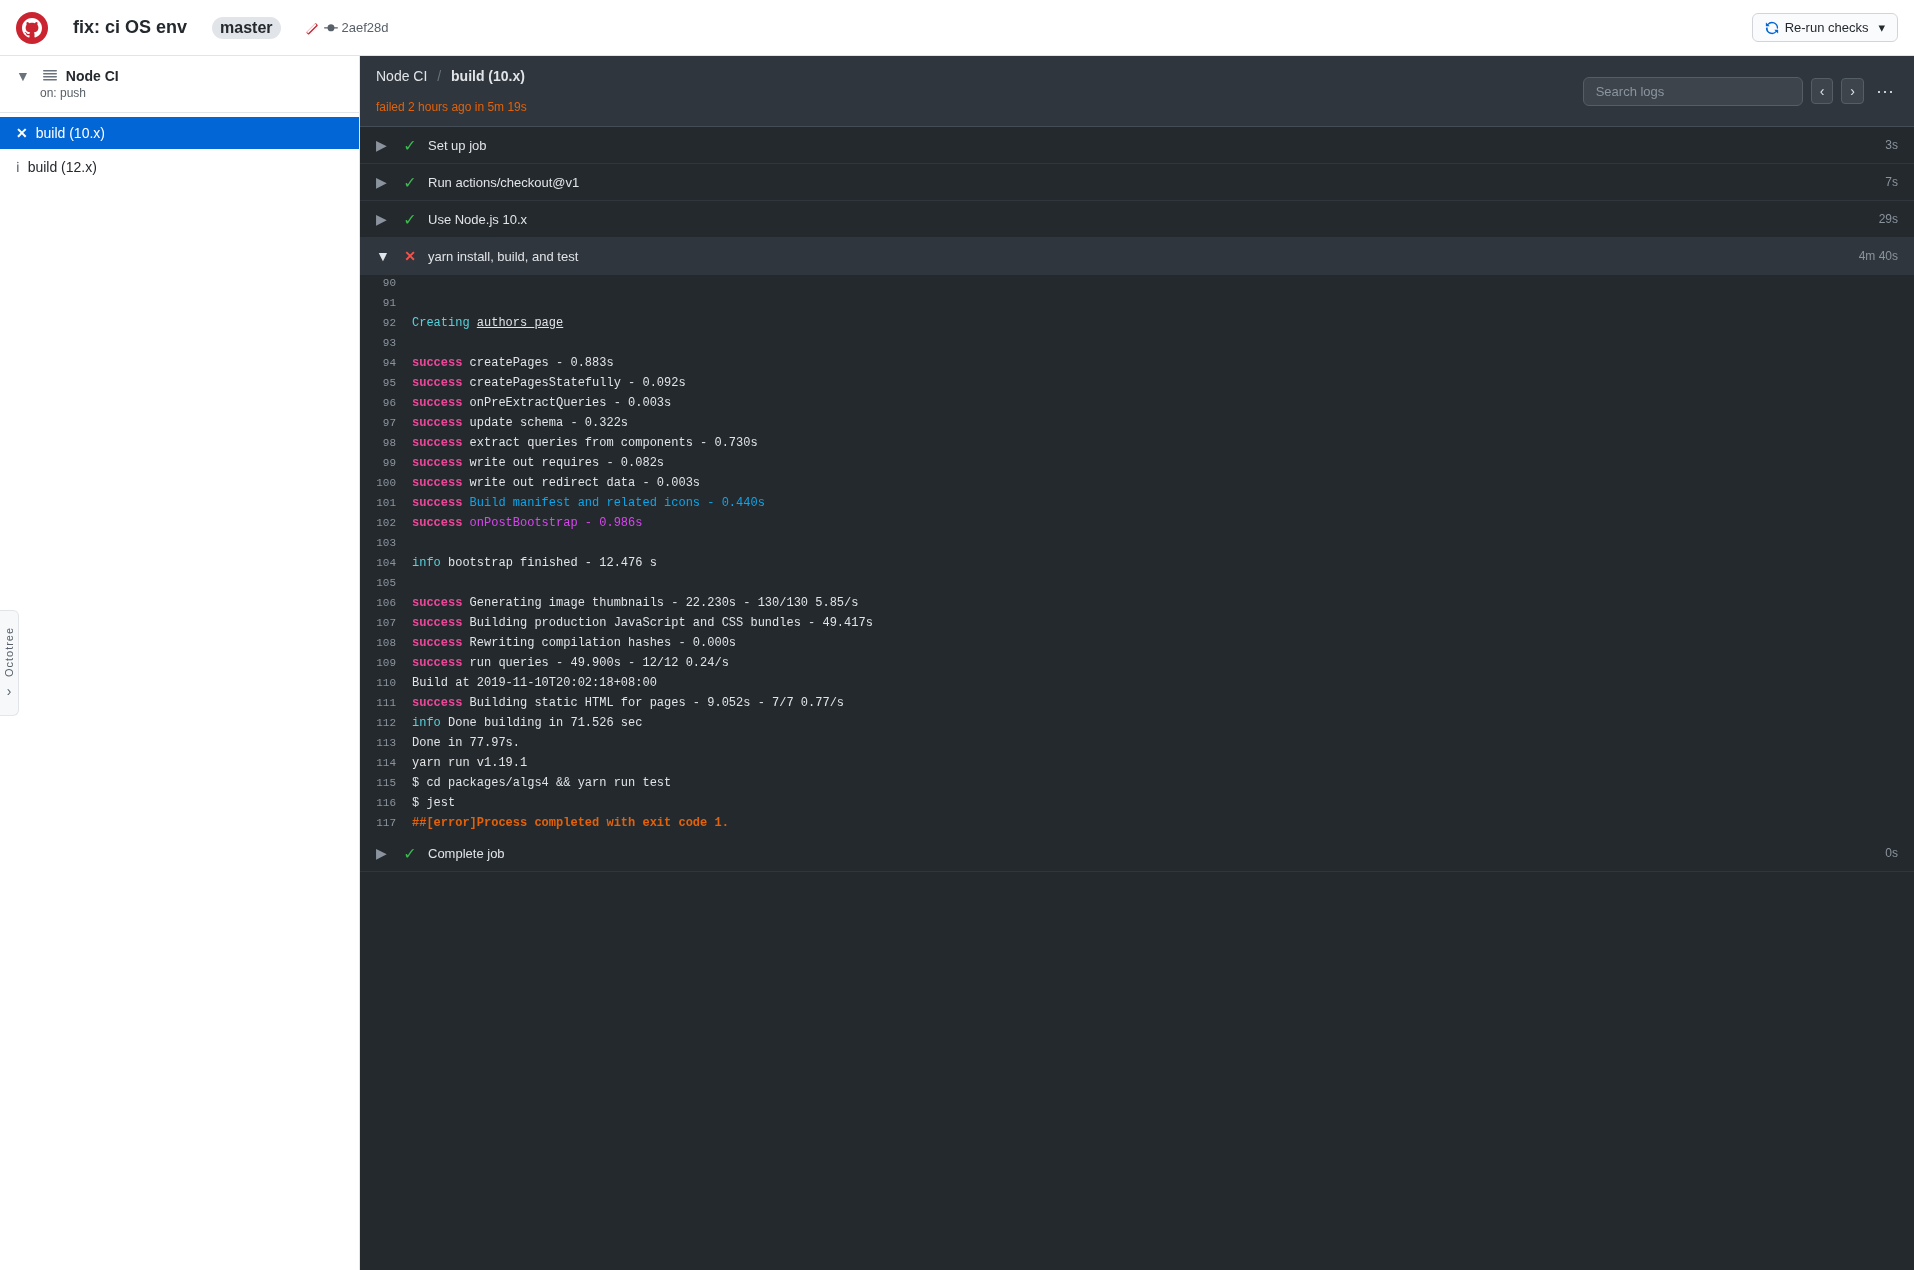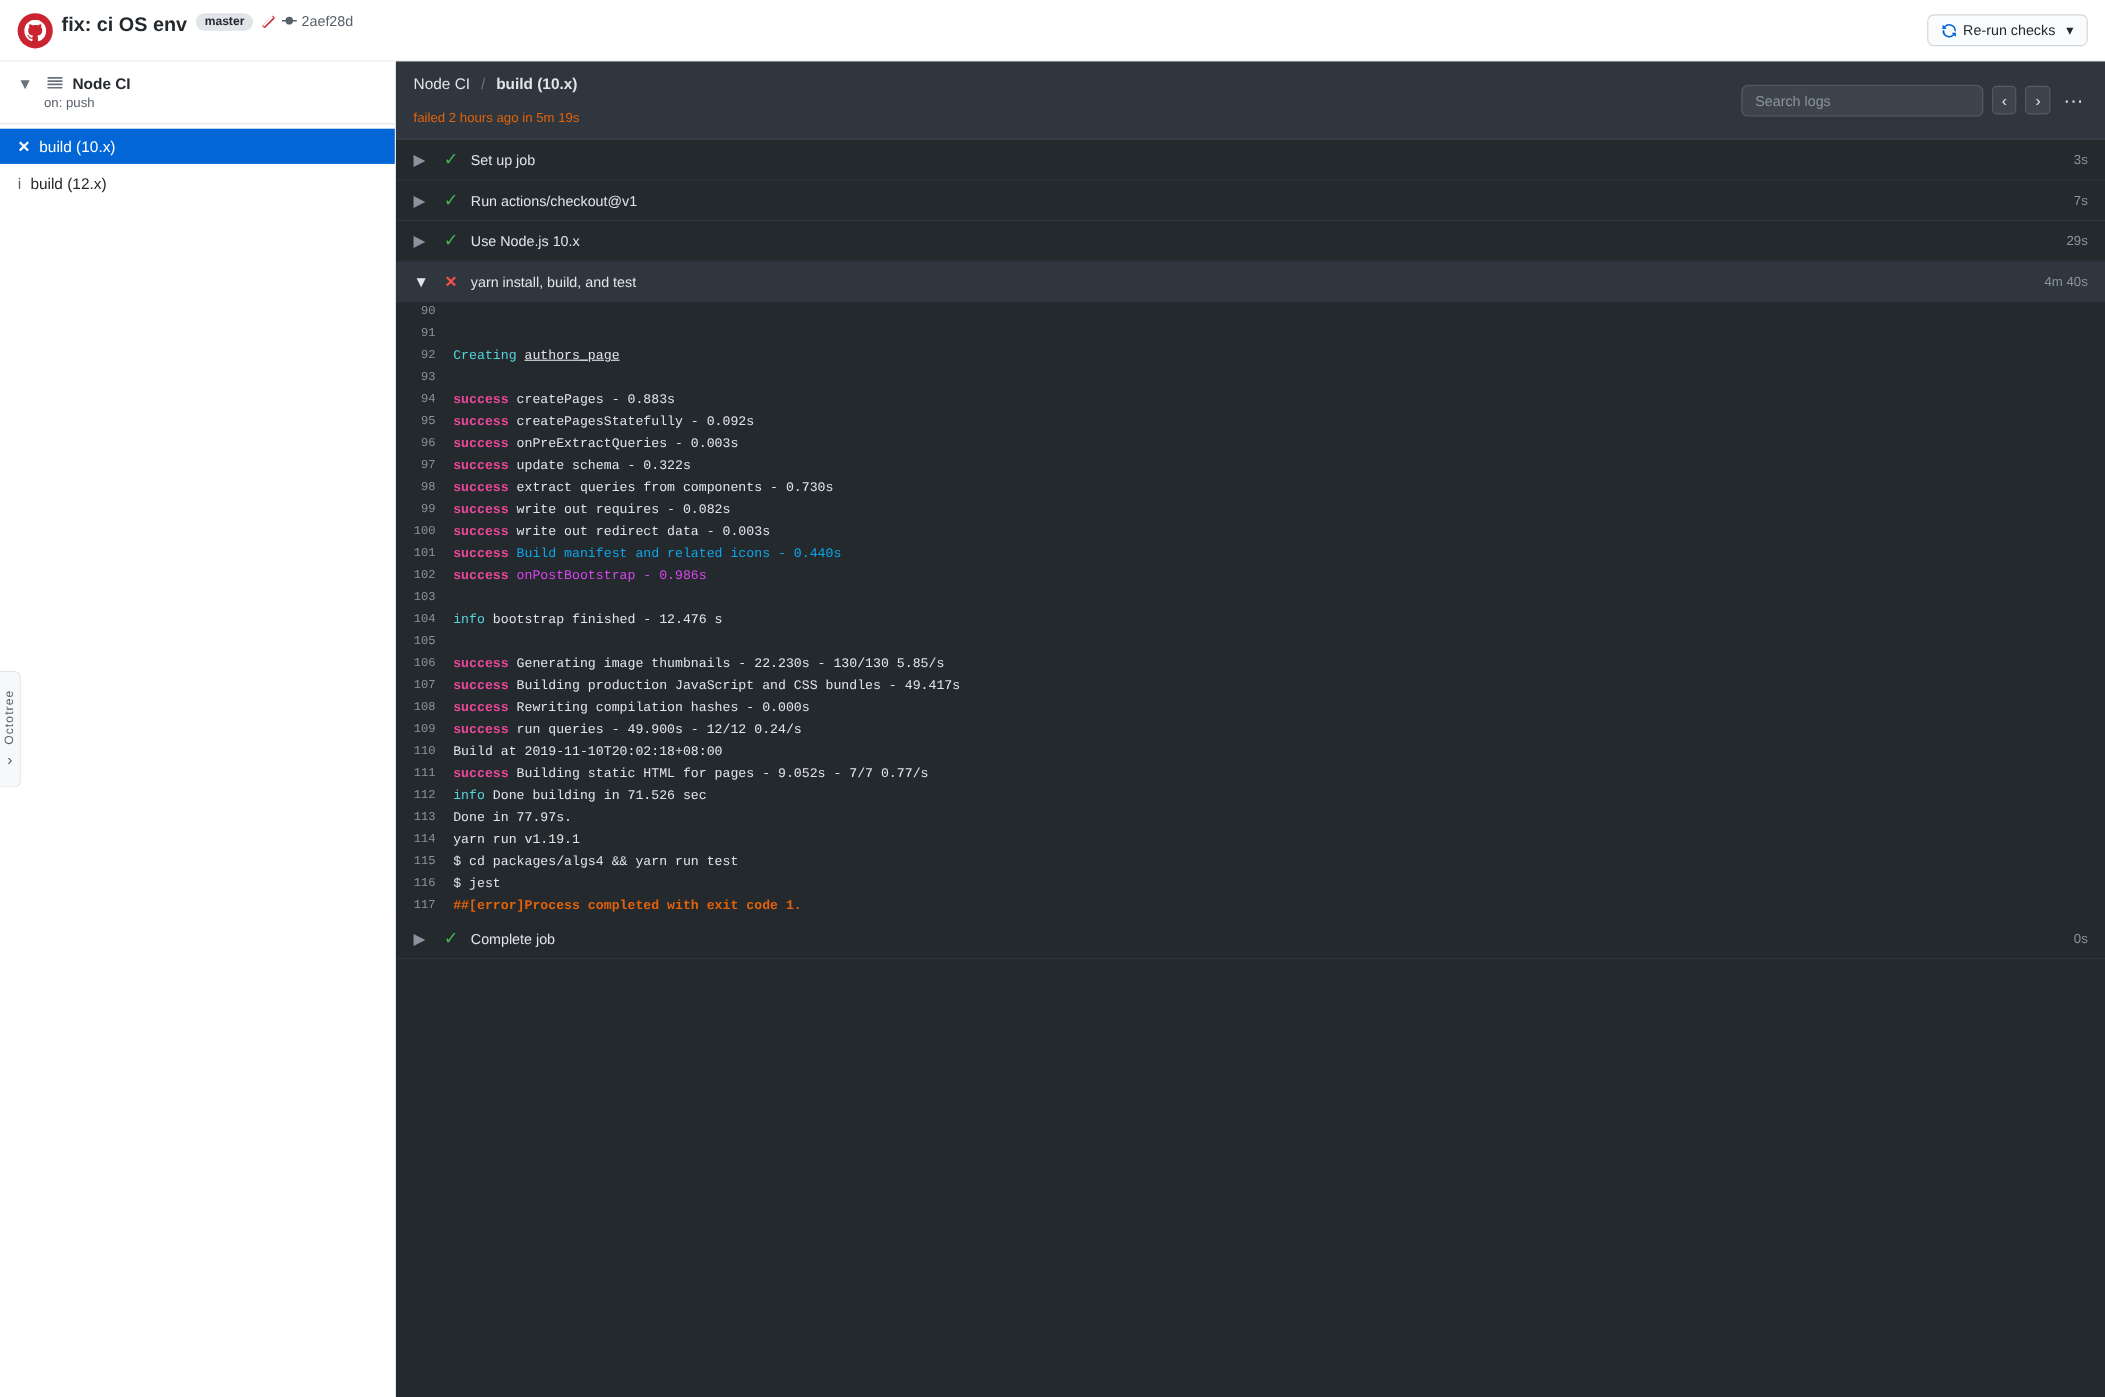--- a/index.html
+++ b/index.html
@@ -3,28 +3,28 @@
   <meta charset="utf-8">
   <style>
     * { box-sizing: border-box; margin: 0; padding: 0; }
     body { font-family: -apple-system, BlinkMacSystemFont, 'Segoe UI', Helvetica, Arial, sans-serif; background: #fff; color: #24292e; font-size: 14px; }
 
     
     .top-header {
       display: flex; align-items: center; justify-content: space-between;
       padding: 8px 16px; border-bottom: 1px solid #e1e4e8; background: #fff; height: 56px;
     }
-    .top-header-left { display: flex; align-items: flex-start; gap: 8px; }
+    .top-header-left { display: flex; align-items: center; gap: 25px; }
     .logo-circle {
       width: 32px; height: 32px; border-radius: 50%; background: #cb2431;
       display: flex; align-items: center; justify-content: center; color: white; font-size: 18px; font-weight: bold; flex-shrink: 0;
     }
     .repo-title { font-size: 18px; font-weight: 600; color: #24292e; }
     .branch-badge {
-      background: #e1e4e8; border-radius: 12px; padding: 2px 8px; font-size: 11px; color: #24292e; font-weight: 600;
+      background: #e1e4e8; border-radius: 12px; padding: 2px 8px; font-size: 16px; color: #24292e; font-weight: 600;
     }
     .commit-ref { display: flex; align-items: center; gap: 4px; color: #586069; font-size: 13px; }
     .rerun-btn {
       display: flex; align-items: center; gap: 6px; background: #fafbfc; border: 1px solid #d1d5da;
       border-radius: 6px; padding: 6px 12px; font-size: 13px; cursor: pointer; color: #24292e;
     }
     .rerun-btn .chevron { margin-left: 4px; }
 
     
     .main-layout { display: flex; height: calc(100vh - 56px); }

